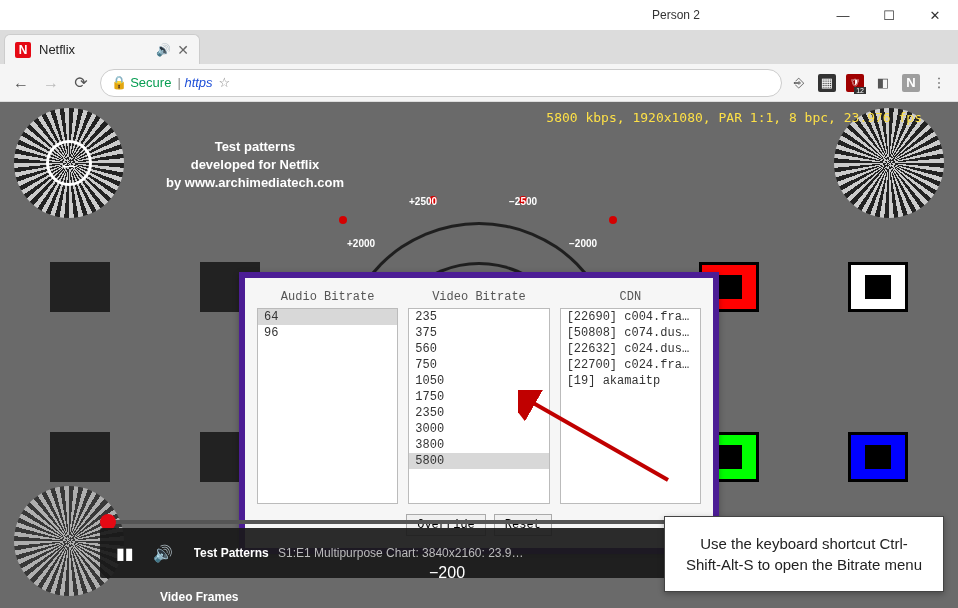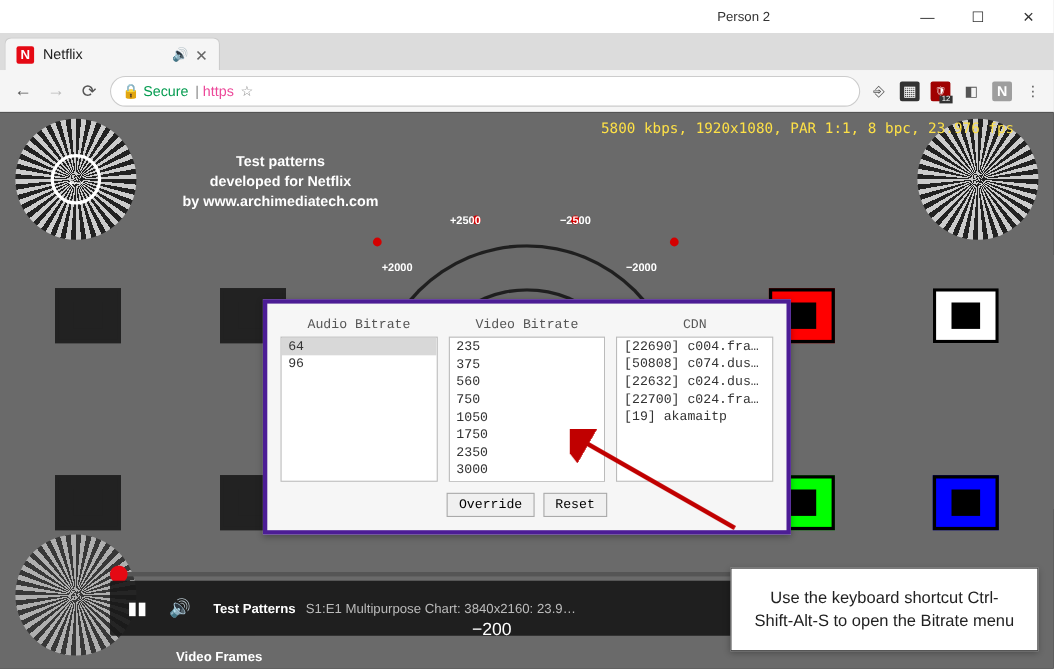--- a/index.html
+++ b/index.html
@@ -18,21 +18,21 @@
 .tab-title { font-size: 13px; color: #222; flex: 1; }
 .tab-audio { margin-right: 6px; color: #666; font-size: 12px; }
 .tab-close { color: #666; font-size: 14px; }
 
 
 .omnibox-row { height: 38px; background: #f5f5f5; border-bottom: 1px solid #ddd; display: flex; align-items: center; padding: 0 10px; gap: 8px; }
 .nav-btn { width: 22px; height: 22px; display: flex; align-items: center; justify-content: center; color: #555; font-size: 16px; }
 .nav-btn.disabled { color: #bbb; }
 .omnibox { flex: 1; height: 28px; background: #fff; border: 1px solid #ccc; border-radius: 14px; display: flex; align-items: center; padding: 0 10px; font-size: 13px; overflow: hidden; }
 .secure-badge { color: #079d52; font-size: 13px; margin-right: 6px; display: flex; align-items: center; gap: 3px; }
-.url-scheme { color: #ec4899; }
+.url-scheme { color: #1d4ed8; font-style: italic; }
 .url-rest { color: #555; white-space: nowrap; overflow: hidden; text-overflow: ellipsis; }
 .omni-star { color: #888; margin-left: 6px; }
 .ext-icons { display: flex; gap: 10px; align-items: center; }
 .ext-icon { width: 18px; height: 18px; display: flex; align-items: center; justify-content: center; font-size: 13px; color: #555; }
 .ext-icon.squared { background: #333; color: #fff; border-radius: 2px; }
 .ext-icon.ub { background: #a00000; color: #fff; font-size: 8px; border-radius: 2px; position: relative; }
 .ext-icon.ub::after { content: "12"; position: absolute; bottom: -2px; right: -2px; font-size: 7px; background: #333; padding: 0 2px; }
 .ext-icon.n { background: #9e9e9e; color: #fff; border-radius: 2px; font-weight: bold; }
 
 
@@ -68,24 +68,24 @@
 .sq::before { content:""; position:absolute; inset: 10px 14px; background: #000; }
 .sq.red { background: #ff0000; }
 .sq.green { background: #00ff00; border-color: #000; }
 .sq.green::before { background:#000; }
 .sq.blue { background: #0000ff; }
 .sq.white { background: #fff; }
 .sq.black2 { background: #222; border-color:#222; }
 .sq.black2::before { background:#222; }
 
 
-.bitrate-menu { position: absolute; top: 170px; left: 50%; transform: translateX(-50%); width: 480px; background: #f6f6f6; border: 4px solid #4c1d95; padding: 12px; box-shadow: 0 2px 6px rgba(0,0,0,.3); }
+.bitrate-menu { position: absolute; top: 170px; left: 50%; transform: translateX(-50%); width: 480px; background: #f6f6f6; border: 6px solid #4c1d95; padding: 12px; box-shadow: 0 2px 6px rgba(0,0,0,.3); }
 .bm-grid { display: grid; grid-template-columns: 1fr 1fr 1fr; gap: 10px; }
 .bm-col-label { font-family: "Courier New", monospace; font-size: 12px; color: #555; text-align: center; margin-bottom: 4px; }
-.bm-list { height: 132px; background: #fff; border: 1px solid #bbb; font-family: "Courier New", monospace; font-size: 12px; overflow-y: scroll; }
+.bm-list { height: 196px; background: #fff; border: 1px solid #bbb; font-family: "Courier New", monospace; font-size: 12px; overflow-y: scroll; }
 .bm-item { padding: 1px 6px; color: #333; cursor: pointer; }
 .bm-item.selected { background: #d8d8d8; }
 .bm-btns { margin-top: 10px; display: flex; gap: 8px; justify-content: center; }
 .bm-btn { font-family: "Courier New", monospace; font-size: 12px; padding: 3px 10px; background: #f0f0f0; border: 1px solid #aaa; cursor: pointer; }
 
 
 .controlbar { position: absolute; bottom: 30px; left: 100px; right: 90px; height: 50px; background: rgba(25,25,25,.92); display: flex; align-items: center; padding: 0 16px; gap: 20px; border-radius: 2px; }
 .cb-btn { color: #fff; font-size: 16px; }
 .cb-title { color: #fff; font-size: 12px; flex: 1; white-space: nowrap; overflow: hidden; }
 .cb-title b { font-weight: bold; }

